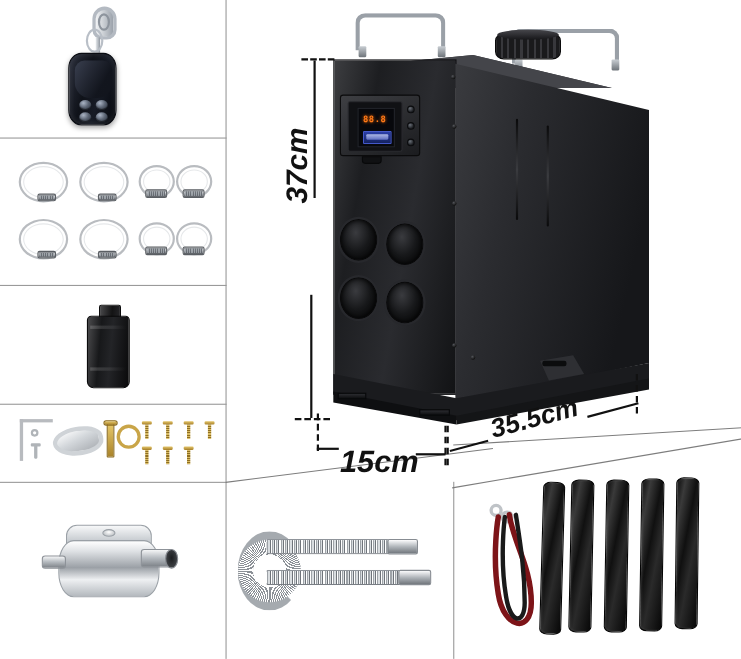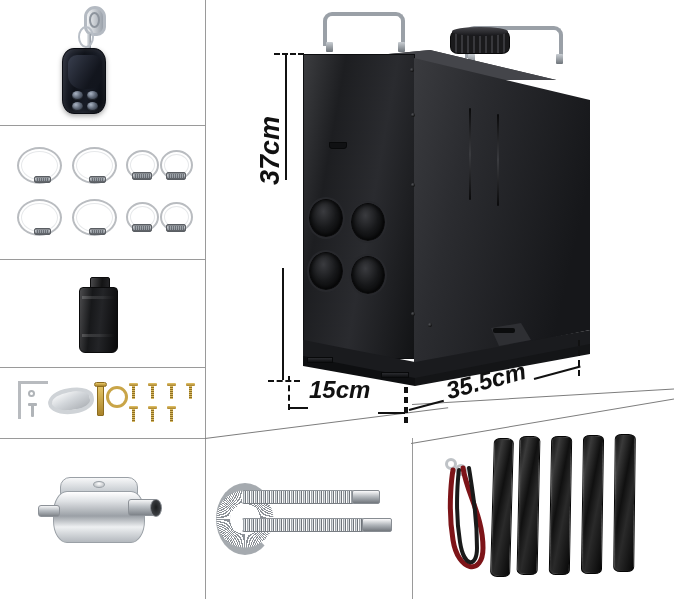--- a/index.html
+++ b/index.html
@@ -489,20 +489,31 @@
           <stop offset="0%" stop-color="#3a3b3f"></stop>
           <stop offset="35%" stop-color="#2b2c30"></stop>
           <stop offset="100%" stop-color="#16171a"></stop>
         </linearGradient>
       </defs>
     </svg>
 
     <div class="vent" style="left:184px; top:108px; height:92px;"></div>
     <div class="vent" style="left:212px; top:114px; height:92px;"></div>
 
+    <div class="lcd-frame" style="left:24px; top:86px; width:73px; height:56px;">
+      <div class="lcd-inner" style="left:6px; top:5px; width:50px; height:46px;">
+        <div class="lcd-screen" style="left:8px; top:5px; width:34px; height:36px;">
+          <div class="lcd-digits" style="left:4px; top:6px;">88.8</div>
+          <div class="lcd-blue" style="left:4px; top:20px; width:26px; height:12px;"></div>
+        </div>
+      </div>
+      <div class="lcd-knob" style="left:60px; top:9px;"></div>
+      <div class="lcd-knob" style="left:60px; top:24px;"></div>
+      <div class="lcd-knob" style="left:60px; top:39px;"></div>
+    </div>
     <div style="position:absolute; left:44px; top:142px; width:18px; height:7px; background:#101113; border:1px solid #08090a; border-radius:0 0 3px 3px;"></div>
 
     <div class="outlet" style="left:24px; top:199px; width:34px; height:38px;"></div>
     <div class="outlet-lip" style="left:22px; top:197px; width:38px; height:42px;"></div>
     <div class="outlet" style="left:66px; top:203px; width:34px; height:38px;"></div>
     <div class="outlet-lip" style="left:64px; top:201px; width:38px; height:42px;"></div>
     <div class="outlet" style="left:24px; top:252px; width:34px; height:38px;"></div>
     <div class="outlet-lip" style="left:22px; top:250px; width:38px; height:42px;"></div>
     <div class="outlet" style="left:66px; top:256px; width:34px; height:38px;"></div>
     <div class="outlet-lip" style="left:64px; top:254px; width:38px; height:42px;"></div>
@@ -528,21 +539,21 @@
   <div class="dash-h" style="left:274px; top:53px; width:30px;"></div>
   <div class="dash-h" style="left:268px; top:380px; width:32px;"></div>
   <div class="dim-line" style="left:285px; top:55px; width:2px; height:125px;"></div>
   <div class="dim-line" style="left:282px; top:268px; width:2px; height:112px;"></div>
   <div class="dim-label" style="left:255px; top:185px; font-size:27px; transform: rotate(-90deg); transform-origin: left top;">37cm</div>
 
   <div class="dash-v" style="left:288px; top:376px; height:34px;"></div>
   <div class="dash-v" style="left:404px; top:387px; height:36px;"></div>
   <div class="tick" style="left:288px; top:407px; width:20px;"></div>
   <div class="tick" style="left:378px; top:412px; width:27px;"></div>
-  <div class="dim-label" style="left:309px; top:376px; font-size:24px;">15cm</div>
+  <div class="dim-label" style="left:309px; top:404px; font-size:28px;">15cm</div>
 
   <div class="dash-v" style="left:406px; top:387px; height:36px;"></div>
   <div class="dash-v" style="left:578px; top:340px; height:36px;"></div>
   <div class="dim-line" style="left:409px; top:409px; width:36px; height:2px; transform: rotate(-15deg); transform-origin: left center;"></div>
   <div class="dim-line" style="left:534px; top:378px; width:48px; height:2px; transform: rotate(-15deg); transform-origin: left center;"></div>
   <div class="dim-label" style="left:443px; top:378px; font-size:24px; transform: rotate(-15deg); transform-origin: left top;">35.5cm</div>
 
 </div>
 
 </body></html>

